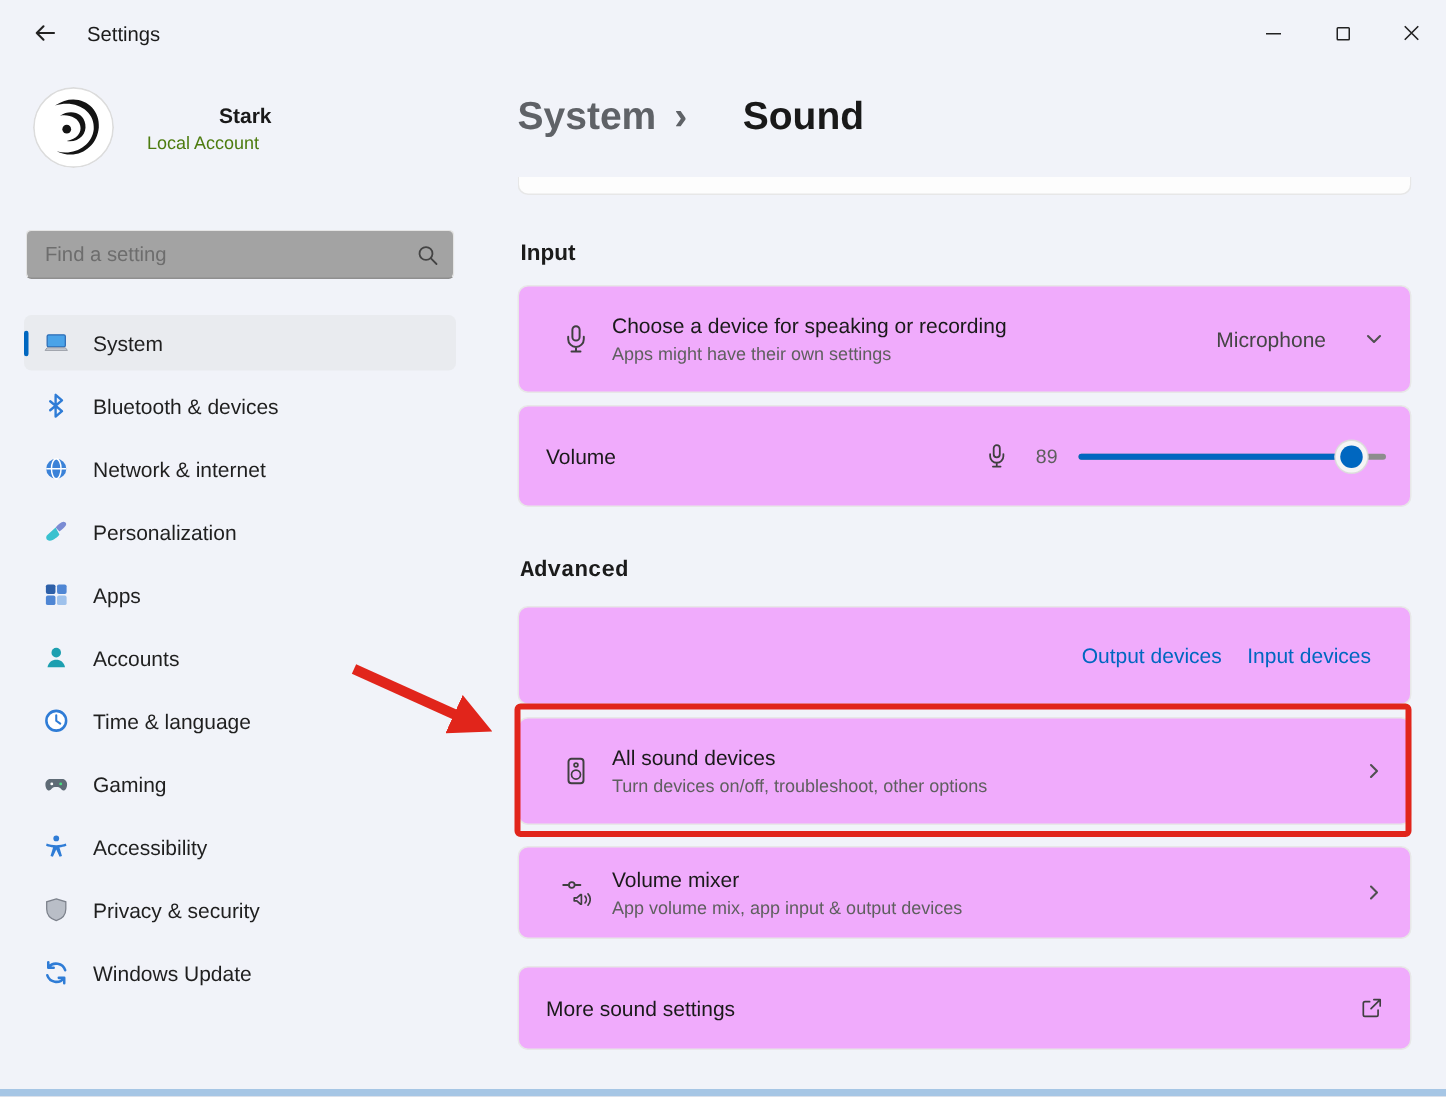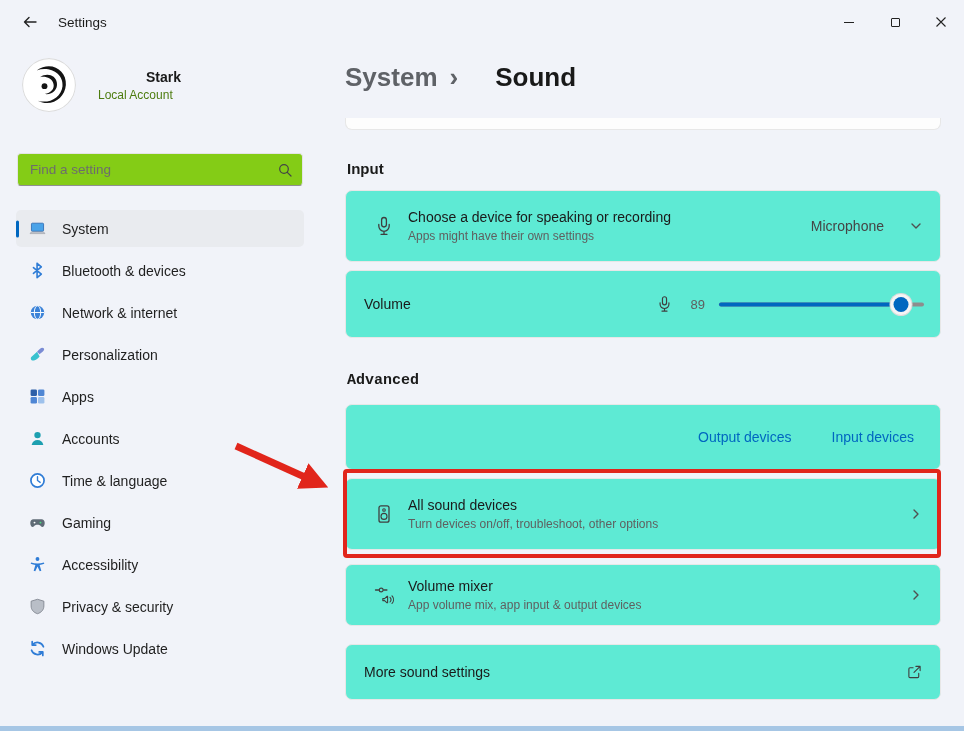--- a/index.html
+++ b/index.html
@@ -20,21 +20,21 @@
   .max-glyph { display:block; width:9px; height:9px; border:1px solid #222; border-radius:1px; }
 
   
   .sidebar { position:absolute; top:44px; left:0; width:330px; bottom:0; }
   .user { position:absolute; top:14px; left:22px; display:flex; align-items:center; gap:22px; cursor:pointer; }
   .avatar { width:54px; height:54px; border-radius:50%; }
   .user-name { font-size:14px; font-weight:bold; color:#191919;margin-left:48px; }
   .user-type { font-size:12px; color:#4d7c0f; margin-top:3px; }
 
   .search { position:absolute; top:109px; left:17px; width:286px; height:33px;
-    background:#84cc16; border:1px solid #e4e4e4; border-bottom:1px solid #8f8f8f;
+    background:#a3a3a3; border:1px solid #e4e4e4; border-bottom:1px solid #8f8f8f;
     border-radius:4px; display:flex; align-items:center; }
   .search input { flex:1; height:100%; border:none; outline:none; background:transparent; padding:0 8px 0 12px; font-size:13.5px; color:#333; font-family:inherit; }
   .search input::placeholder { color:#6d6d6d; }
   .search .mag { margin-right:10px; display:flex; }
 
   .nav { position:absolute; top:166px; left:16px; width:288px; }
   .nav-item { position:relative; height:37px; margin-bottom:5px; border-radius:5px;
     display:flex; align-items:center; gap:16px; padding:0 13px; font-size:14px; color:#1f1f1f; cursor:pointer; }
   .nav-item.selected { background:#e9ebef; }
   .accent-bar { position:absolute; left:0; top:50%; transform:translateY(-50%); width:3px; height:17px; border-radius:2px; background:#0067c0; }
@@ -48,21 +48,21 @@
   .bc-sep { color:#5f6267; font-weight:600; }
   .bc-current { color:#191919; font-weight:700;margin-left:25px; }
 
   .partial-card { position:absolute; top:74px; left:0; right:0; height:12px;
     background:#fdfdfd; border:1px solid #e7e7e7; border-top:none; border-radius:0 0 7px 7px; }
 
   .section-header { position:absolute; left:2px; font-size:15px; font-weight:700; color:#1b1b1b; }
   .hdr-input { top:116px; }
   .hdr-advanced { top:328px;font-family:Liberation Mono, monospace; }
 
-  .card { position:absolute; left:0; right:0; background:#5eead4; border:1px solid #e7e7e7; border-radius:7px; }
+  .card { position:absolute; left:0; right:0; background:#f0abfc; border:1px solid #e7e7e7; border-radius:7px; }
   .card-device { top:146px; height:72px; }
   .card-volume { top:226px; height:68px; }
   .card-troubleshoot { top:360px; height:66px; }
   .card-alldevices { top:434px; height:72px; cursor:pointer; }
   .card-mixer { top:520px; height:62px; cursor:pointer; }
   .card-more { top:600px; height:56px; cursor:pointer; }
 
   .row-icon { position:absolute; left:28px; top:50%; transform:translateY(-50%); display:flex; }
   .row-text { position:absolute; left:62px; top:50%; transform:translateY(-50%); }
   .row-title { font-size:14px; color:#1a1a1a; }
@@ -74,21 +74,21 @@
   .dropdown { position:absolute; right:18px; top:50%; transform:translateY(-50%); display:flex; align-items:center; gap:26px; cursor:pointer; }
   .dropdown-value { font-size:14px; color:#454545; }
 
   .volume-right { position:absolute; right:16px; top:50%; transform:translateY(-50%); display:flex; align-items:center; gap:14px; }
   .vol-value { font-size:13px; color:#5e5e5e; min-width:18px; text-align:right; }
   .slider { position:relative; width:205px; height:16px; cursor:pointer; }
   .slider-track { position:absolute; top:6px; left:0; right:0; height:4px; border-radius:2px; background:#8d8d8d; }
   .slider-fill { position:absolute; top:6px; left:0; height:4px; border-radius:2px; background:#0067c0; }
   .slider-thumb { position:absolute; top:8px; width:15px; height:15px; border-radius:50%; background:#0067c0; box-shadow:0 0 0 3px #f5f5f5, 0 0 0 4px #dcdcdc; transform:translate(-50%,-50%); cursor:grab; }
 
-  .links { position:absolute; right:26px; top:50%; transform:translateY(-50%); display:flex; gap:40px; }
+  .links { position:absolute; right:26px; top:50%; transform:translateY(-50%); display:flex; gap:17px; }
   .link { font-size:14px; color:#0067c0; cursor:pointer; }
 
   
   .anno-rect { position:absolute; top:469px; left:343px; width:598px; height:89px;
     border:4px solid #e1251b; border-radius:4px; pointer-events:none; z-index:10; }
   .anno-arrow { position:absolute; top:428px; left:218px; width:135px; height:80px; pointer-events:none; z-index:10; }
 
   .bottom-edge { position:absolute; bottom:0; left:0; right:0; height:5px; background:#a6c6e5; }
 </style>
 </head>

